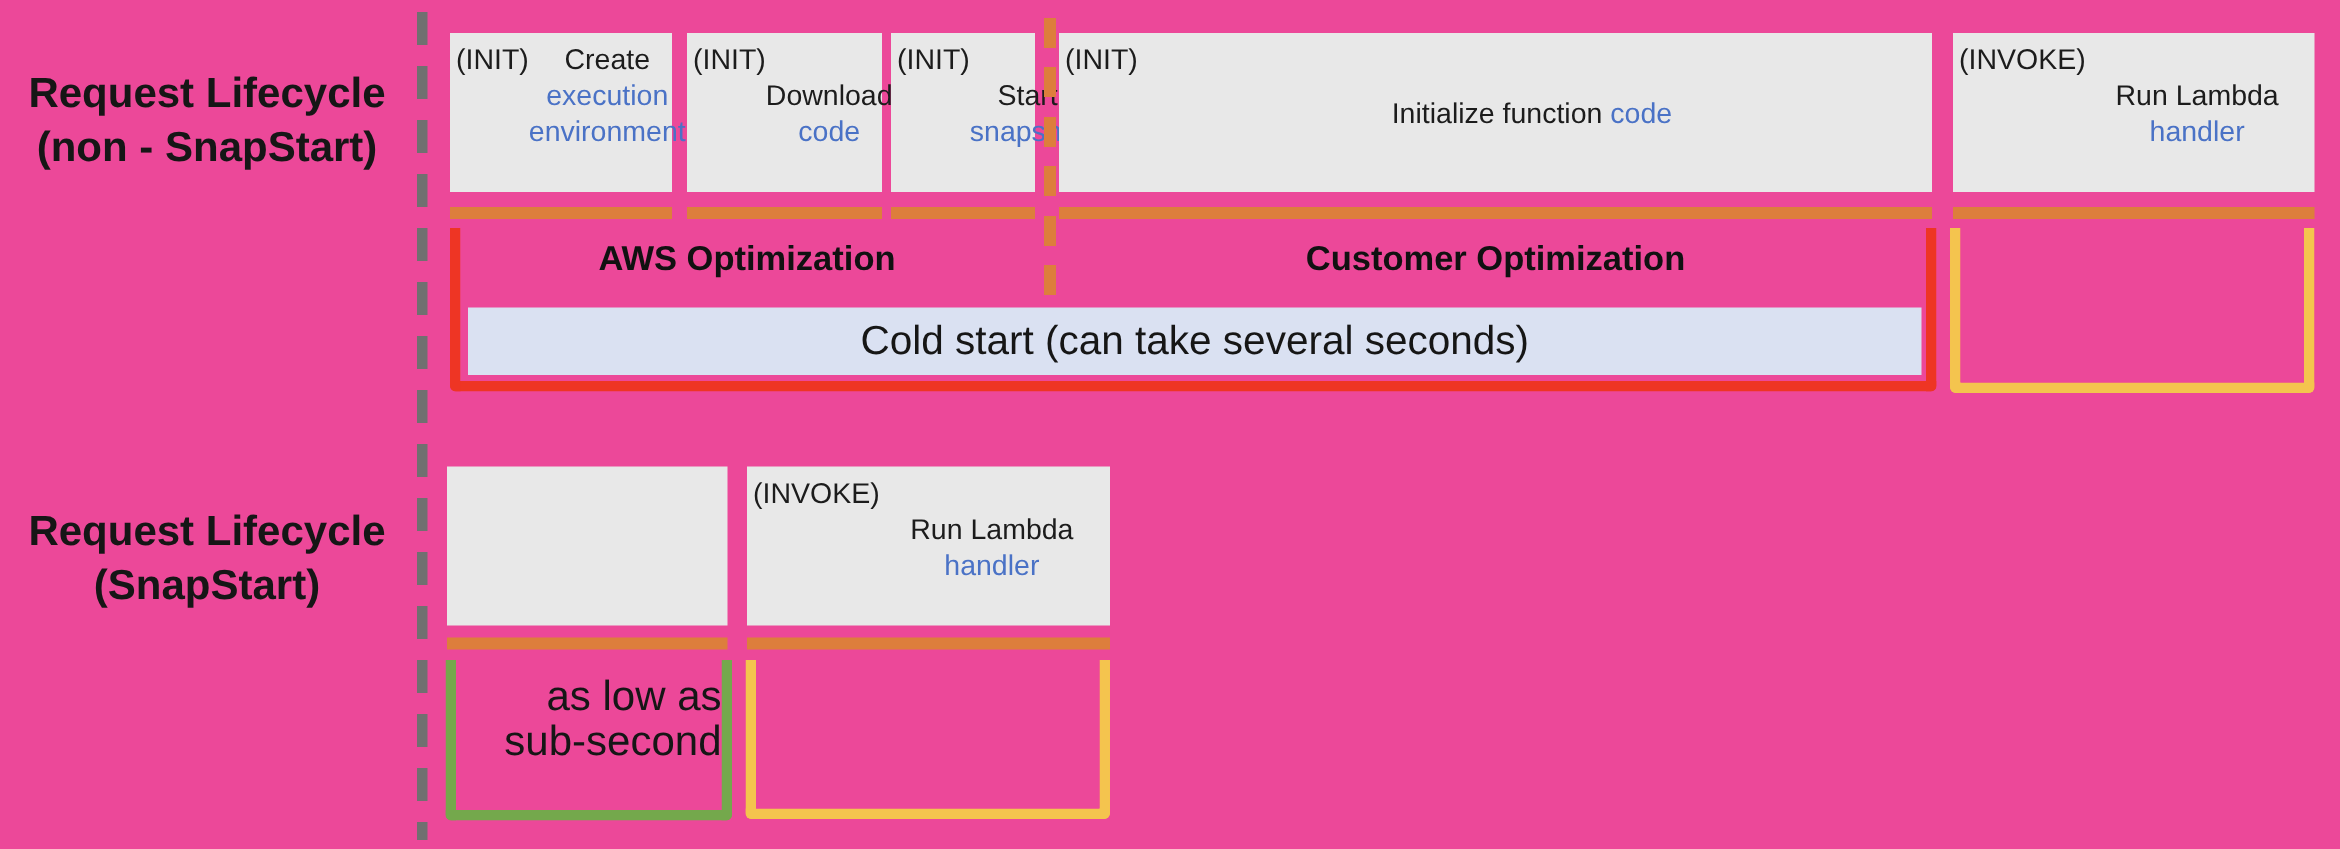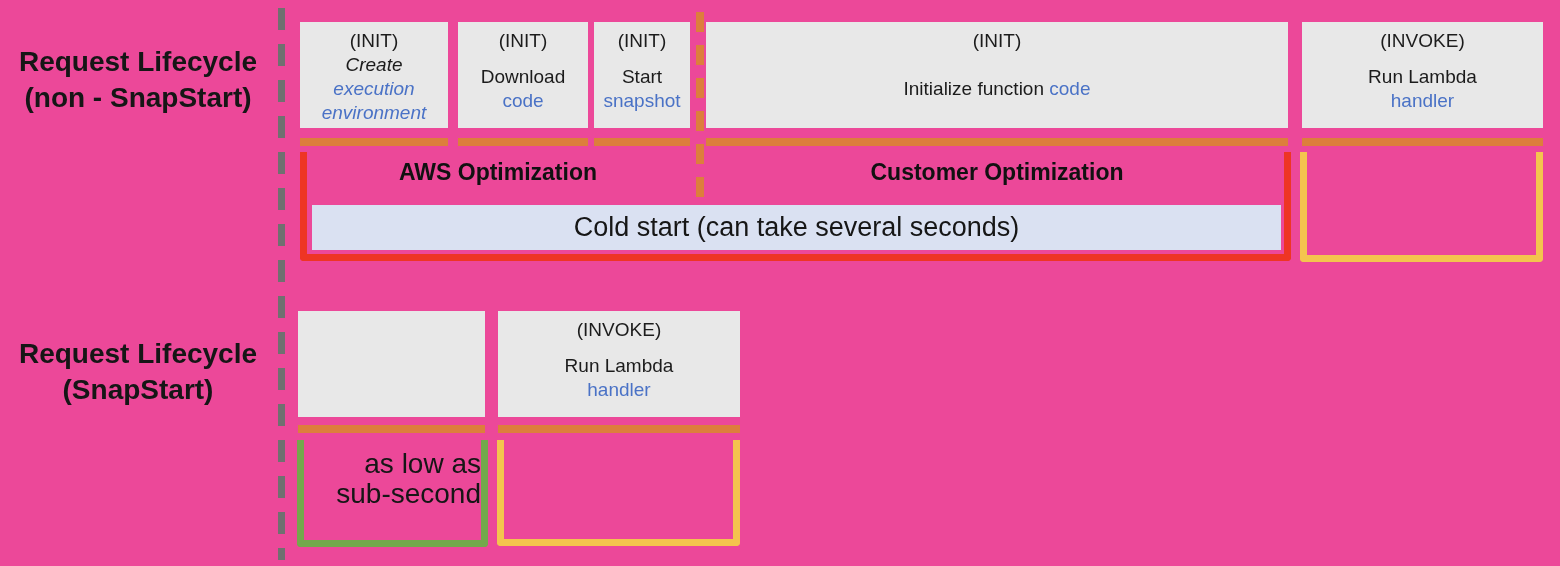--- a/index.html
+++ b/index.html
@@ -14,27 +14,27 @@
   .vdash{
     position:absolute;left:278px;top:8px;width:7px;height:552px;
     background:repeating-linear-gradient(to bottom,var(--divider-gray) 0 22px,transparent 22px 36px);
   }
   .odash{
     position:absolute;left:696px;top:12px;width:8px;height:194px;
     background:repeating-linear-gradient(to bottom,var(--orange) 0 20px,transparent 20px 33px);
   }
   .gbox{
     position:absolute;top:22px;height:106px;background:var(--box-bg);
-    display:flex;flex-direction:column;box-sizing:border-box;padding:7px 4px 4px 4px;
+    display:flex;flex-direction:row;box-sizing:border-box;padding:7px 4px 4px 4px;
     font-size:19px;line-height:24px;text-align:center;color:#1c1c1c;
   }
   .gbox.bottom-row{top:311px;}
   .gbox .phase{flex:0 0 auto;}
   .gbox .body{flex:1 1 auto;display:flex;flex-direction:column;justify-content:center;}
-  .gbox .body.start{justify-content:center;font-style:italic;}
+  .gbox .body.start{justify-content:flex-start;}
   .blue{color:var(--text-blue);white-space:pre-line;}
   .orange-bar{position:absolute;top:138px;height:8px;background:var(--orange);}
   .orange-bar.bottom-row{top:425px;}
   .opt-label{
     position:absolute;top:157px;font-weight:bold;font-size:23px;line-height:30px;
     text-align:center;color:#111;
   }
   .bracket{position:absolute;box-sizing:border-box;border-style:solid;border-top:none;border-radius:0 0 4px 4px;background:transparent;}
   .bracket.red{border-color:var(--red);border-width:0 7px 7px 7px;left:300px;top:152px;width:991px;height:109px;}
   .bracket.yellow-top{border-color:var(--yellow);border-width:0 7px 7px 7px;left:1300px;top:152px;width:243px;height:110px;}

